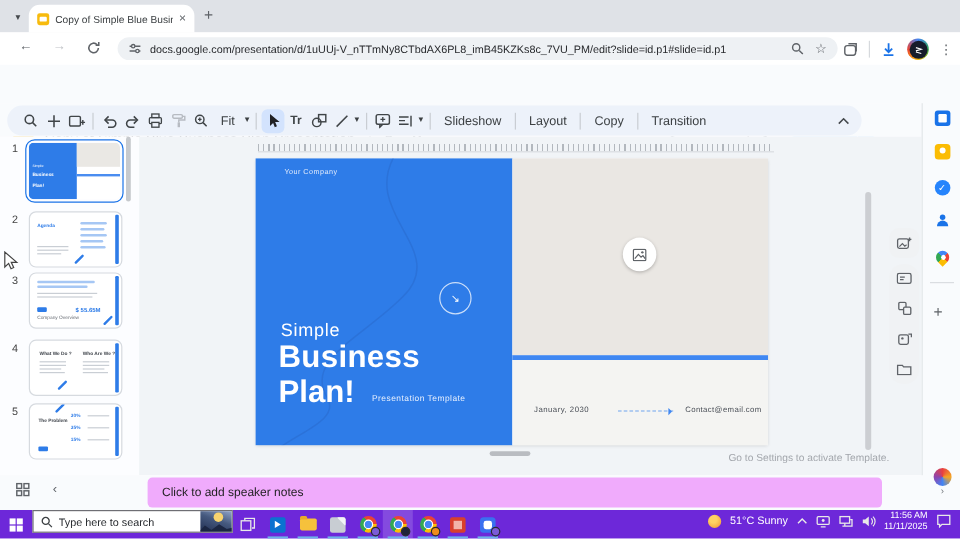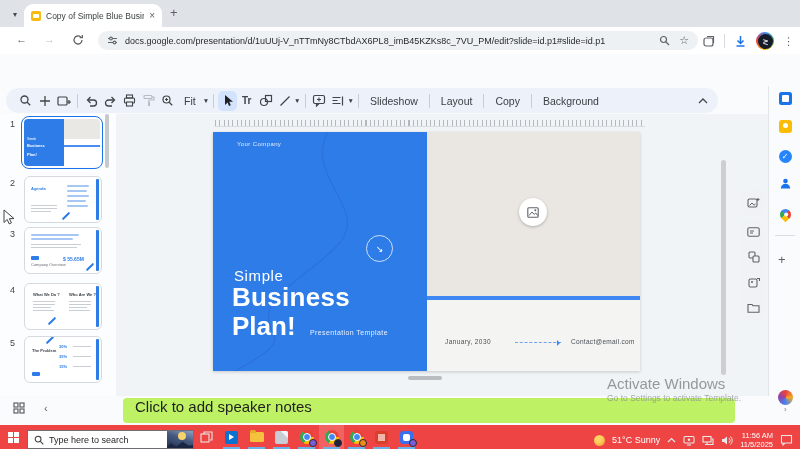--- a/index.html
+++ b/index.html
@@ -129,26 +129,26 @@
   .maps-pin:after{content:"";position:absolute;inset:3.5px;background:#fff;border-radius:50%}
   .watermark{position:absolute;left:491px;top:261px;z-index:40;pointer-events:none}
   .wm1{font-size:15px;color:rgba(125,129,135,.8)}
   .wm2{font-size:8.5px;color:rgba(135,139,145,.75);margin-top:1px}
   .rec-dot{position:absolute;left:778px;top:390px;width:15px;height:15px;border-radius:50%;
            background:conic-gradient(#e84040,#f5a623,#4285f4,#8e44ad,#e84040);z-index:45}
   .rec-chev{position:absolute;left:784px;top:405px;font-size:8px;color:#7a7e84;z-index:45}
 
   
   .notesbar{position:absolute;top:396px;left:0;right:0;height:29px;background:#f9fbfd}
-  .notesfield{position:absolute;left:123px;top:2px;width:612px;height:25px;background:#bef264;border-radius:4px;
-              display:flex;padding:0 12px;font-size:15px;color:#1f1f1f;box-sizing:border-box}
+  .notesfield{position:absolute;left:123px;top:2px;width:612px;height:25px;background:#f0abfc;border-radius:4px;
+              display:flex;align-items:center;padding:0 12px;font-size:10px;color:#1f1f1f;box-sizing:border-box}
   .nb-ico{position:absolute;top:6px;color:#5f6368;display:flex;align-items:center;justify-content:center}
 
   
-  .taskbar{position:absolute;top:425px;left:0;right:0;height:24px;background:#ef4444;display:flex;align-items:flex-end}
+  .taskbar{position:absolute;top:425px;left:0;right:0;height:24px;background:#6d28d9;display:flex;align-items:flex-start}
   .start{width:27px;height:24px;display:flex;align-items:center;justify-content:center}
   .winlogo{width:11px;height:11px;display:grid;grid-template-columns:5px 5px;grid-template-rows:5px 5px;gap:1px}
   .winlogo i{background:#fff}
   .tsearch{width:167px;height:19px;background:#fff;display:flex;align-items:center;padding:0 0 0 6px;gap:5px;
            box-sizing:border-box;border:1px solid #6e6e74}
   .tsearch-text{font-size:9px;color:#25282c;flex:1;white-space:nowrap;overflow:hidden}
   .tsearch-img{width:26px;height:17px;position:relative;overflow:hidden;flex:0 0 auto;
                background:linear-gradient(200deg,#8fa3c7 0%,#45597e 45%,#222f52 100%)}
   .tsearch-img:before{content:"";position:absolute;left:11px;top:1px;width:8px;height:8px;border-radius:50%;background:#f7d36e}
   .tsearch-img:after{content:"";position:absolute;bottom:-1px;left:-2px;width:32px;height:8px;background:#1b2642;
@@ -415,21 +415,21 @@
           </svg>
         </span>
       <span class="caret">▼</span>
       <span class="tsep"></span>
       <span class="tlabel">Slideshow</span>
       <span class="tsep"></span>
       <span class="tlabel">Layout</span>
       <span class="tsep"></span>
       <span class="tlabel">Copy</span>
       <span class="tsep"></span>
-      <span class="tlabel">Background</span>
+      <span class="tlabel">Transition</span>
       <span class="tb-collapse">
         <svg width="10" height="6" viewBox="0 0 10 6">
             <path d="M1 5 5 1l4 4" fill="none" stroke="#45494d" stroke-width="1.3"></path>
           </svg>
         </span>
     </div>
   </div>
 
   <div class="main">
 
@@ -575,21 +575,20 @@
             </svg>
           </span>
         <span>
           <svg width="13" height="10" viewBox="0 0 13 10">
               <path d="M1 1.5h4l1 1.2h6v6.5H1z" fill="none" stroke="#5f6368" stroke-width="1.1"></path>
             </svg>
           </span>
       </div>
 
       <div class="watermark">
-        <div class="wm1">Activate Windows</div>
         <div class="wm2">Go to Settings to activate Template.</div>
       </div>
     </div>
 
     <div class="rail">
       <span class="rail-ico" style="top:4px">
           <span class="cal-ico"></span>
         </span>
       <span class="rail-ico" style="top:32px">
           <span class="keep-ico"></span>
@@ -717,21 +716,21 @@
           </svg>
         </span>
       <span>
         <svg width="12" height="11" viewBox="0 0 12 11">
             <path d="M1 4h2l3-2.5v8L3 7H1z" fill="#e8e8e8"></path>
             <path d="M8 3a3.5 3.5 0 0 1 0 5M9.5 1.5a5.5 5.5 0 0 1 0 8" fill="none" stroke="#e8e8e8" stroke-width="1"></path>
           </svg>
         </span>
       <span class="clock">
         <div>11:56 AM</div>
-        <div>11/5/2025</div>
+        <div>11/11/2025</div>
       </span>
       <span>
         <svg width="13" height="12" viewBox="0 0 13 12">
             <path d="M1.5 1.5h10v7.5H5L3 11V9H1.5z" fill="none" stroke="#e8e8e8" stroke-width="1.1"></path>
           </svg>
         </span>
     </div>
   </div>
 
   <div class="cursor">

